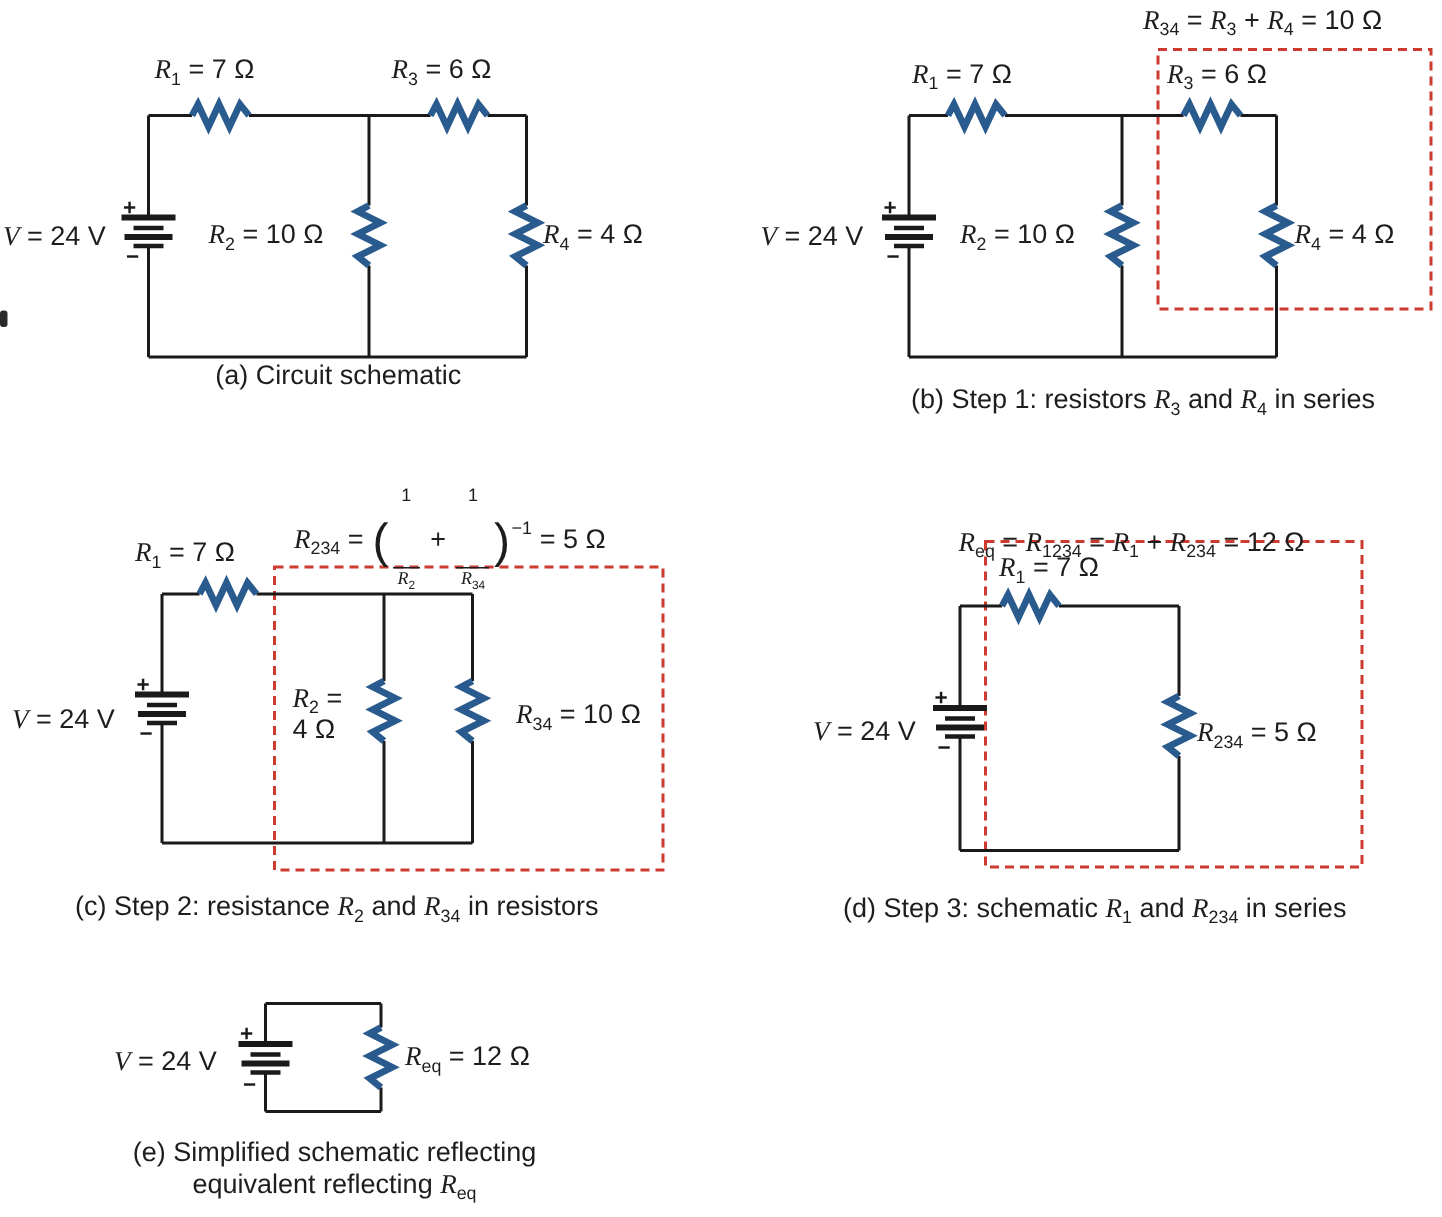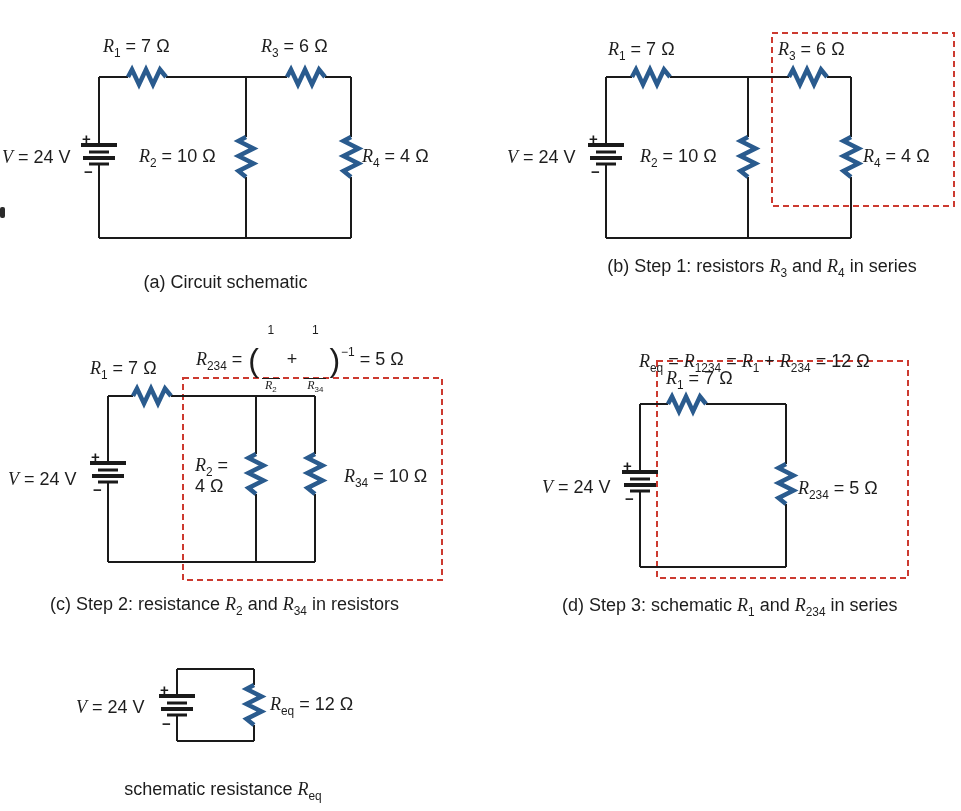--- a/index.html
+++ b/index.html
@@ -80,22 +80,23 @@
     </g>
   </svg>
 
   <div class="lbl" style="left:103px;top:36px"><span class="it">R</span><sub>1</sub><span> = 7 Ω</span></div>
   <div class="lbl" style="left:261px;top:36px"><span class="it">R</span><sub>3</sub><span> = 6 Ω</span></div>
   <div class="lbl" style="left:2px;top:147px"><span class="it">V</span><span> = 24 V</span></div>
   <div class="term" style="left:82px;top:131px">+</div>
   <div class="term" style="left:84px;top:164px">−</div>
   <div class="lbl" style="left:139px;top:146px"><span class="it">R</span><sub>2</sub><span> = 10 Ω</span></div>
   <div class="lbl" style="left:362px;top:146px"><span class="it">R</span><sub>4</sub><span> = 4 Ω</span></div>
-  <div class="lbl center" style="left:100px;top:272px;width:251px">(a) Circuit schematic</div>
+  <div class="lbl center" style="left:100px;top:240px;width:251px">(a) Circuit schematic</div>
 
+  <div class="lbl" style="left:762px;top:3px"><span class="it">R</span><sub>34</sub><span> = </span><span class="it">R</span><sub>3</sub><span> + </span><span class="it">R</span><sub>4</sub><span> = 10 Ω</span></div>
   <div class="lbl" style="left:608px;top:39px"><span class="it">R</span><sub>1</sub><span> = 7 Ω</span></div>
   <div class="lbl" style="left:778px;top:39px"><span class="it">R</span><sub>3</sub><span> = 6 Ω</span></div>
   <div class="lbl" style="left:507px;top:147px"><span class="it">V</span><span> = 24 V</span></div>
   <div class="term" style="left:589px;top:131px">+</div>
   <div class="term" style="left:591px;top:164px">−</div>
   <div class="lbl" style="left:640px;top:146px"><span class="it">R</span><sub>2</sub><span> = 10 Ω</span></div>
   <div class="lbl" style="left:863px;top:146px"><span class="it">R</span><sub>4</sub><span> = 4 Ω</span></div>
   <div class="lbl center" style="left:597px;top:256px;width:330px"><span>(b) Step 1: resistors </span><span class="it">R</span><sub>3</sub><span> and </span><span class="it">R</span><sub>4</sub><span> in series</span></div>
 
   <div class="lbl formula" style="left:196px;top:326px"><span class="it">R</span><sub>234</sub><span> = </span><span class="paren">(</span><span class="frac">
@@ -118,16 +119,16 @@
   <div class="lbl" style="left:542px;top:477px"><span class="it">V</span><span> = 24 V</span></div>
   <div class="term" style="left:623px;top:458px">+</div>
   <div class="term" style="left:625px;top:491px">−</div>
   <div class="lbl" style="left:798px;top:478px"><span class="it">R</span><sub>234</sub><span> = 5 Ω</span></div>
   <div class="lbl" style="left:562px;top:595px"><span>(d) Step 3: schematic </span><span class="it">R</span><sub>1</sub><span> and </span><span class="it">R</span><sub>234</sub><span> in series</span></div>
 
   <div class="lbl" style="left:76px;top:697px"><span class="it">V</span><span> = 24 V</span></div>
   <div class="term" style="left:160px;top:682px">+</div>
   <div class="term" style="left:162px;top:716px">−</div>
   <div class="lbl" style="left:270px;top:694px"><span class="it">R</span><sub>eq</sub><span> = 12 Ω</span></div>
-  <div class="lbl center two-line" style="left:58px;top:758px;width:330px"><br><span>schematic resistance </span><span class="it">R</span><sub>eq</sub></div>
+  <div class="lbl center two-line" style="left:58px;top:758px;width:330px"><span>(e) Simplified schematic reflecting</span><br><span>equivalent reflecting </span><span class="it">R</span><sub>eq</sub></div>
 
   <div style="position:absolute;left:0;top:207px;width:5px;height:11px;background:#2a2a2a;border-radius:2px"></div>
 </div>
 
 </body></html>

